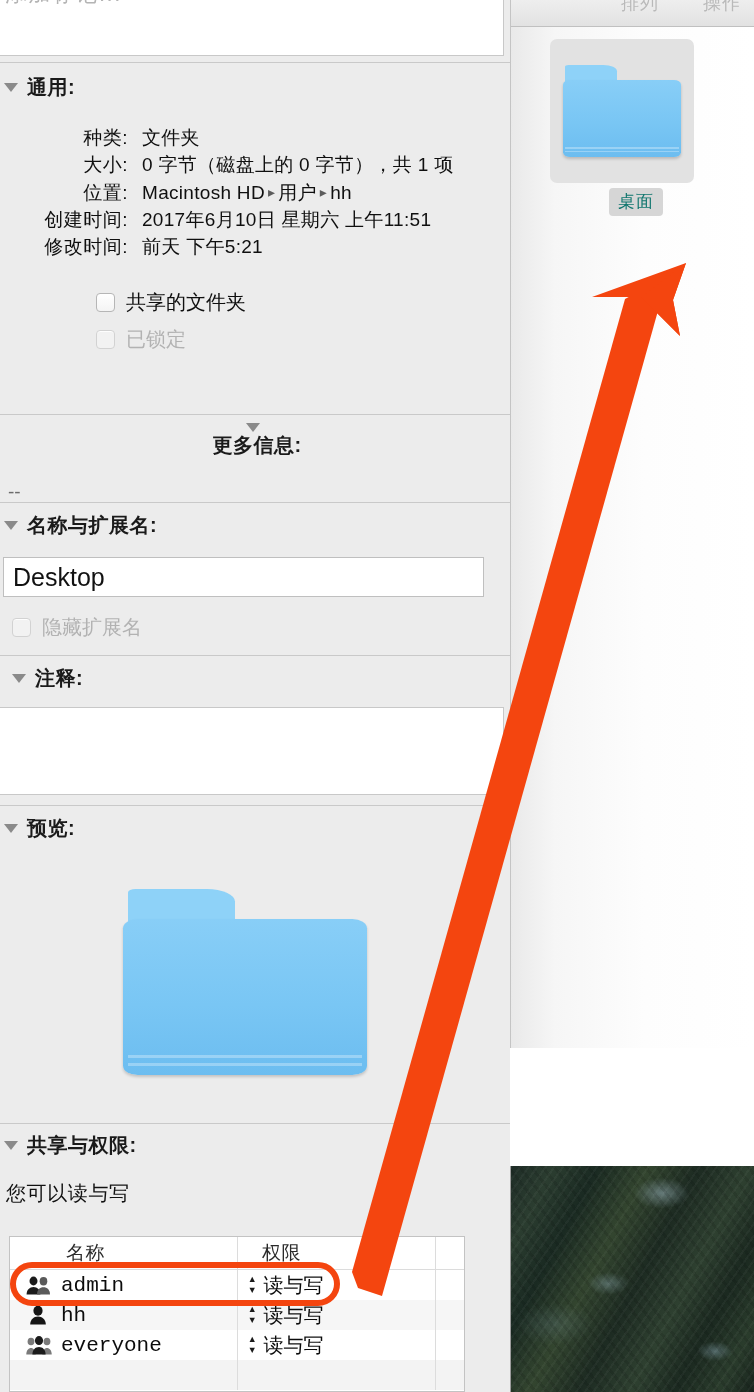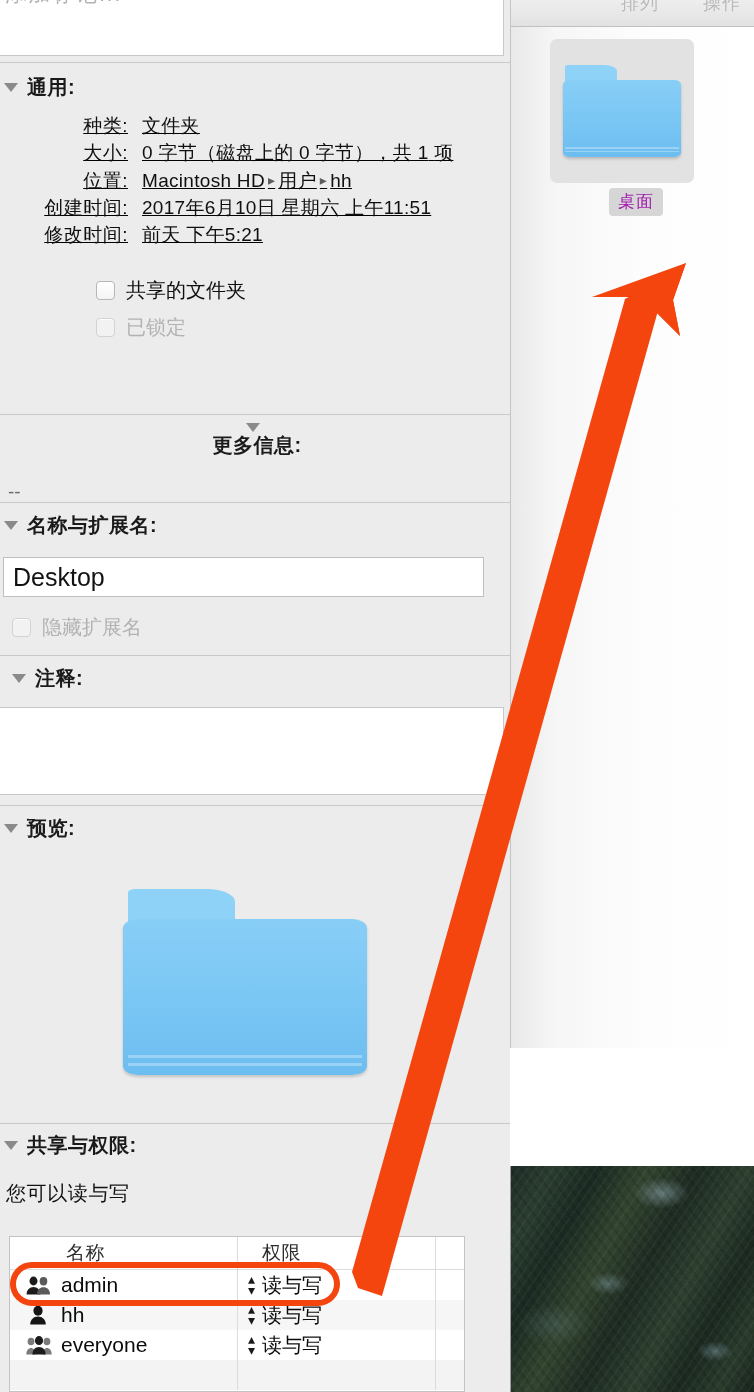--- a/index.html
+++ b/index.html
@@ -36,21 +36,21 @@
     position: absolute; left: 81px; top: 11px; width: 88px;
     display: flex; flex-direction: column; align-items: center;
   }
   #desktop-icon-box {
     width: 144px; height: 144px; border-radius: 7px;
     background: #e2e2e2;
     display: flex; align-items: center; justify-content: center;
     margin-left: -28px;
   }
   #desktop-label {
-    margin-top: 5px; font-size: 17px; color: #a21caf;
+    margin-top: 5px; font-size: 17px; color: #0f766e;
     background: #d6d6d6; border-radius: 4px; padding: 2px 9px 3px 9px;
     white-space: nowrap; letter-spacing: 1px;
   }
 
   
   .folder { position: relative; }
   .folder .tab {
     position: absolute; left: 2%; top: 0; width: 44%; height: 26%;
     background: #8ed2f8; border-radius: 7% 26% 0 0;
   }
@@ -141,21 +141,21 @@
     background: #ffffff; border: 1px solid #c8c8c8; border-left: none;
   }
 
   
   #preview-folder { position: absolute; left: 123px; top: 889px; width: 244px; height: 186px; }
 
   
   #perm-note { position: absolute; left: 6px; top: 1180px; font-size: 20px; color: #111111; letter-spacing: .6px; }
   #perm-table {
     position: absolute; left: 9px; top: 1236px; width: 456px; height: 156px;
-    background: #ffffff; border: 1px solid #c3c3c3; overflow: hidden;
+    background: #ffffff; border: 1px solid #c3c3c3; overflow: hidden; font-family: Liberation Mono, monospace;
   }
   #perm-header { display: flex; height: 33px; background: #ffffff; border-bottom: 1px solid #dcdcdc; }
   .th {
     font-size: 19px; color: #2a2a2a; display: flex; align-items: center;
     justify-content: flex-start; padding-left: 56px; letter-spacing: .5px;
   }
   .th.name-col { width: 228px; border-right: 1px solid #dcdcdc; }
   .th.priv-col { width: 198px; padding-left: 24px; border-right: 1px solid #dcdcdc; }
   .prow { display: flex; height: 30px; align-items: center; }
   .prow:nth-child(odd) { background: #ffffff; }
@@ -213,21 +213,21 @@
       <div id="tags-placeholder">添加标记...</div>
     </div>
     <div class="divider" style="top:62px;"></div>
 
     <div class="section" style="top:74px;">
       <div class="sec-title" style="padding-left:4px;">
         <span class="disclosure"></span>
         <span>通用:</span>
       </div>
 
-      <div style="margin-top:12px;text-decoration:underline;">
+      <div style="margin-top:24px;">
         <div class="kv-row">
           <span class="kv-key">种类:</span>
           <span class="kv-val">文件夹</span>
         </div>
         <div class="kv-row">
           <span class="kv-key">大小:</span>
           <span class="kv-val" style="max-width:360px;">
             <span>0 字节（磁盘上的 0 字节），共 1</span>
             <span>项</span>
           </span>

